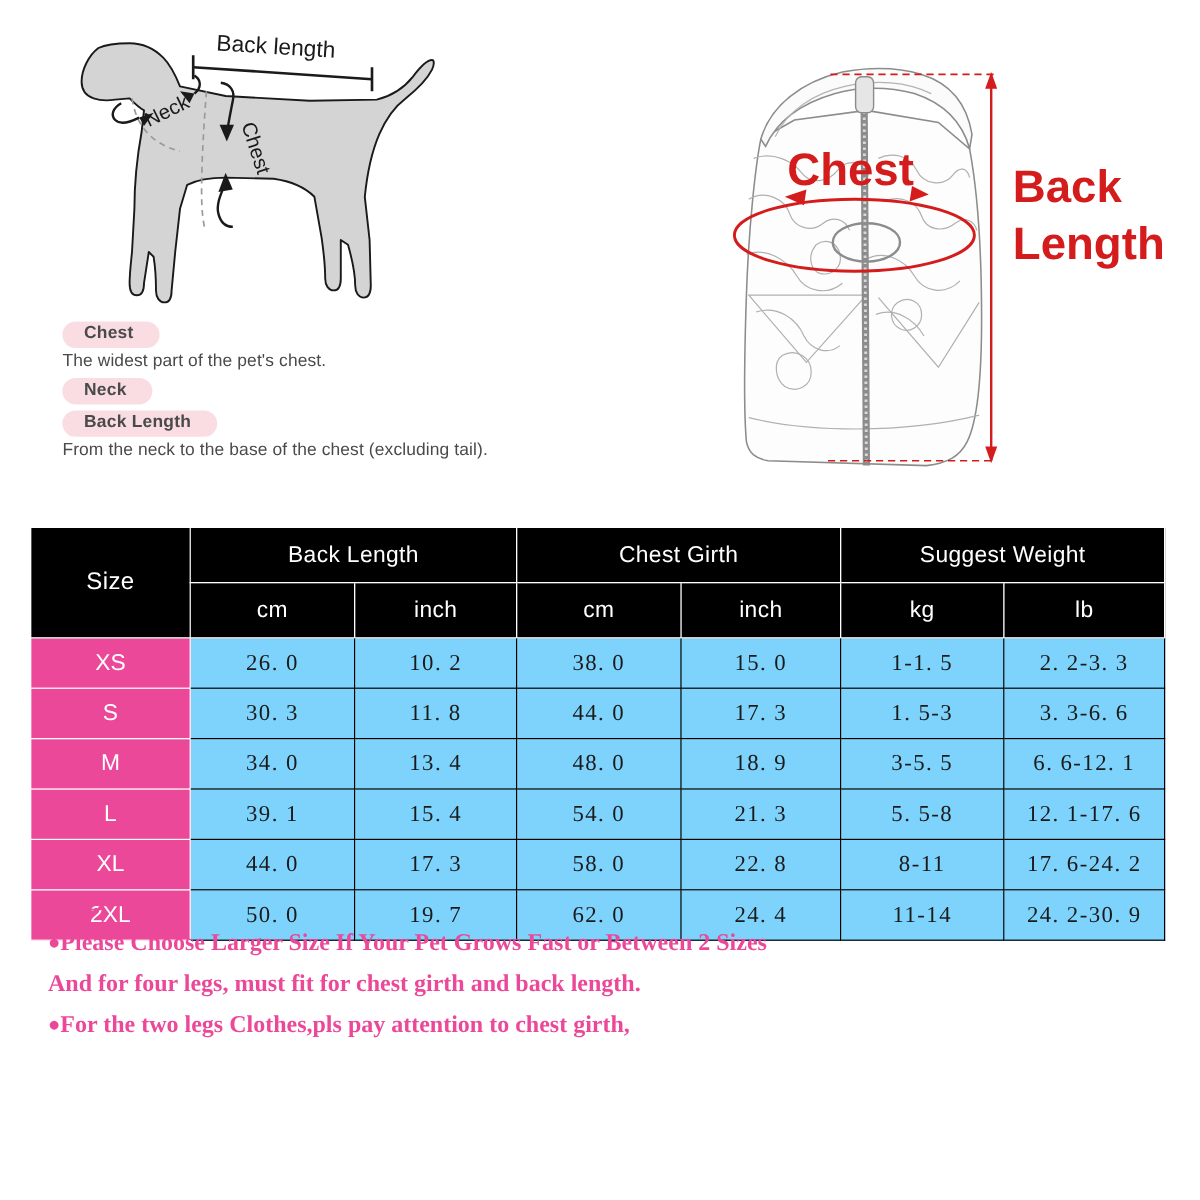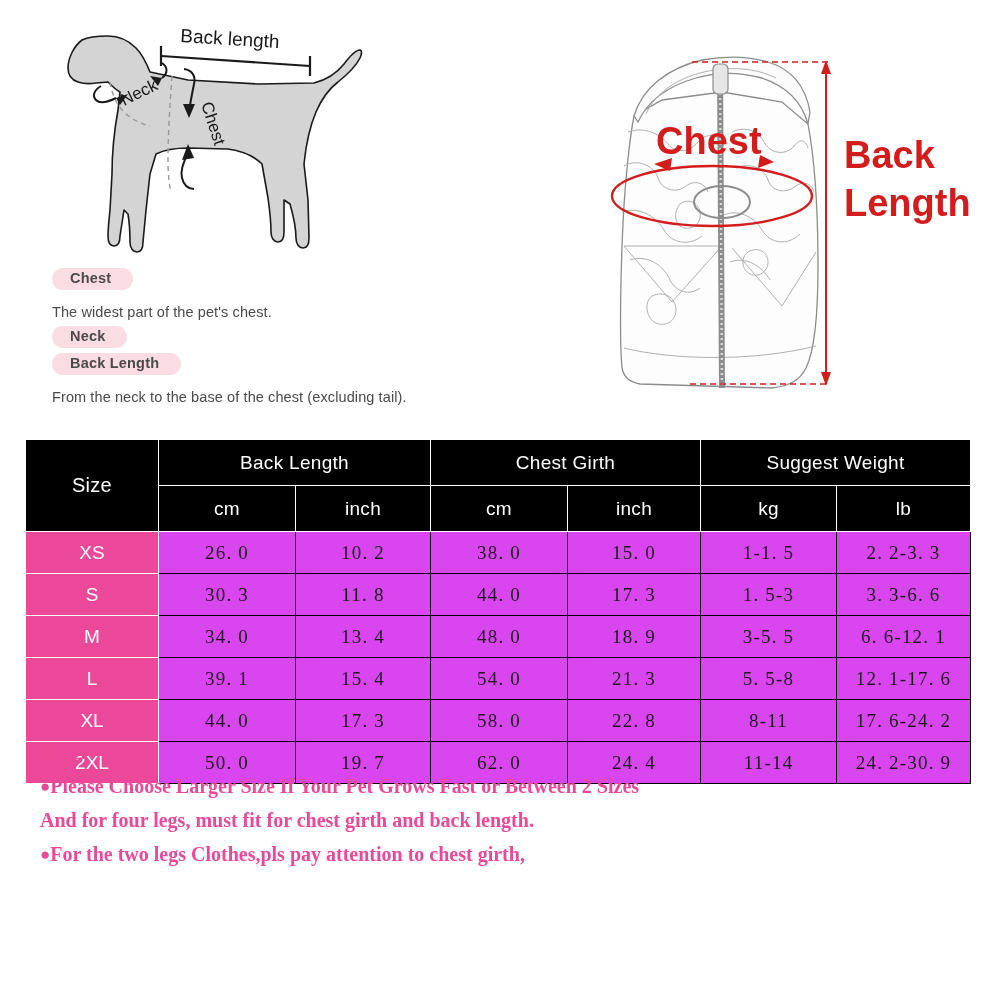--- a/index.html
+++ b/index.html
@@ -49,21 +49,21 @@
     border-radius: 12px;
     padding: 3px 22px 3px 18px;
     line-height: 1.1;
     letter-spacing: 0.2px;
   }
   .def-text {
     display: block;
     color: #4a4a4a;
     font-size: 14.5px;
     line-height: 1.25;
-    margin-top: 13px;
+    margin-top: 2px;
     letter-spacing: 0.1px;
   }
 
   
   #size-table {
     position: absolute;
     left: 25px;
     top: 439px;
     width: 945px;
     border-collapse: collapse;
@@ -89,21 +89,21 @@
   }
   #size-table tbody td.size-cell {
     background: #ec4899;
     color: #ffffff;
     font-size: 19px;
     height: 41px;
     border: 1px solid #ffffff;
     font-family: "Liberation Sans", sans-serif;
   }
   #size-table tbody td.val-cell {
-    background: #d946ef;
+    background: #7dd3fc;
     color: #1a1a1a;
     font-size: 19px;
     height: 41px;
     border: 1px solid #000000;
     font-family: "Liberation Serif", serif;
     letter-spacing: 1.2px;
   }
 
   
   #note {

